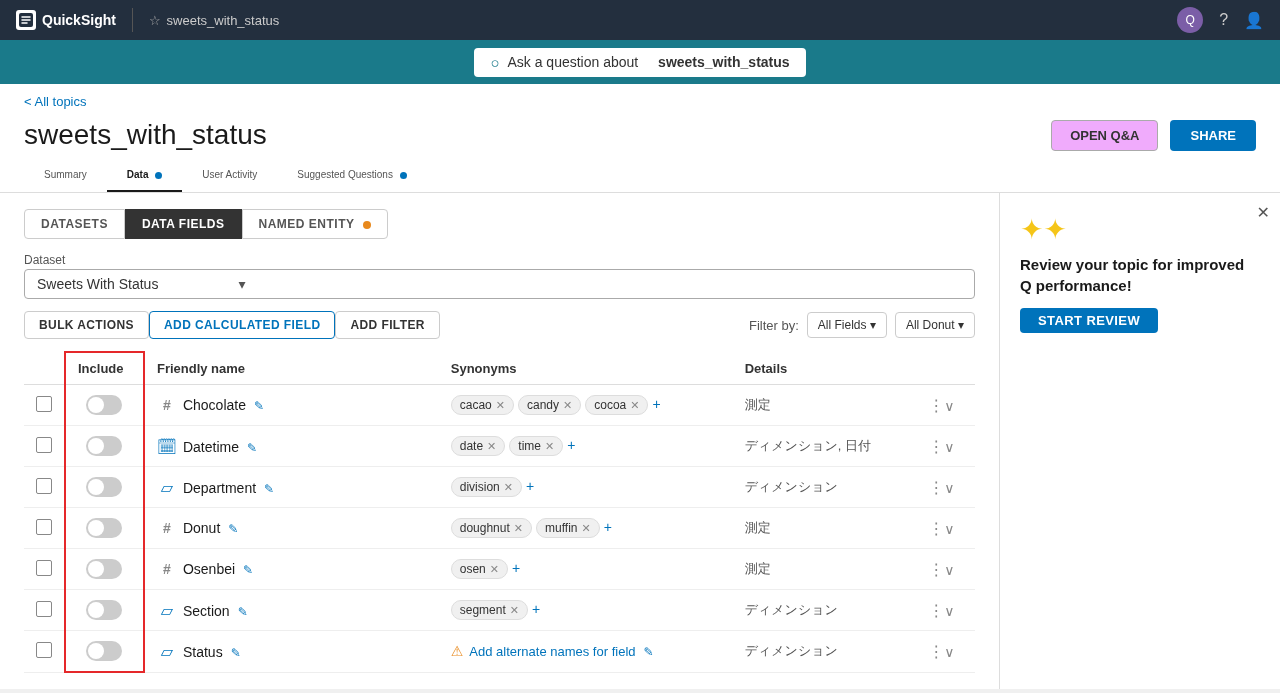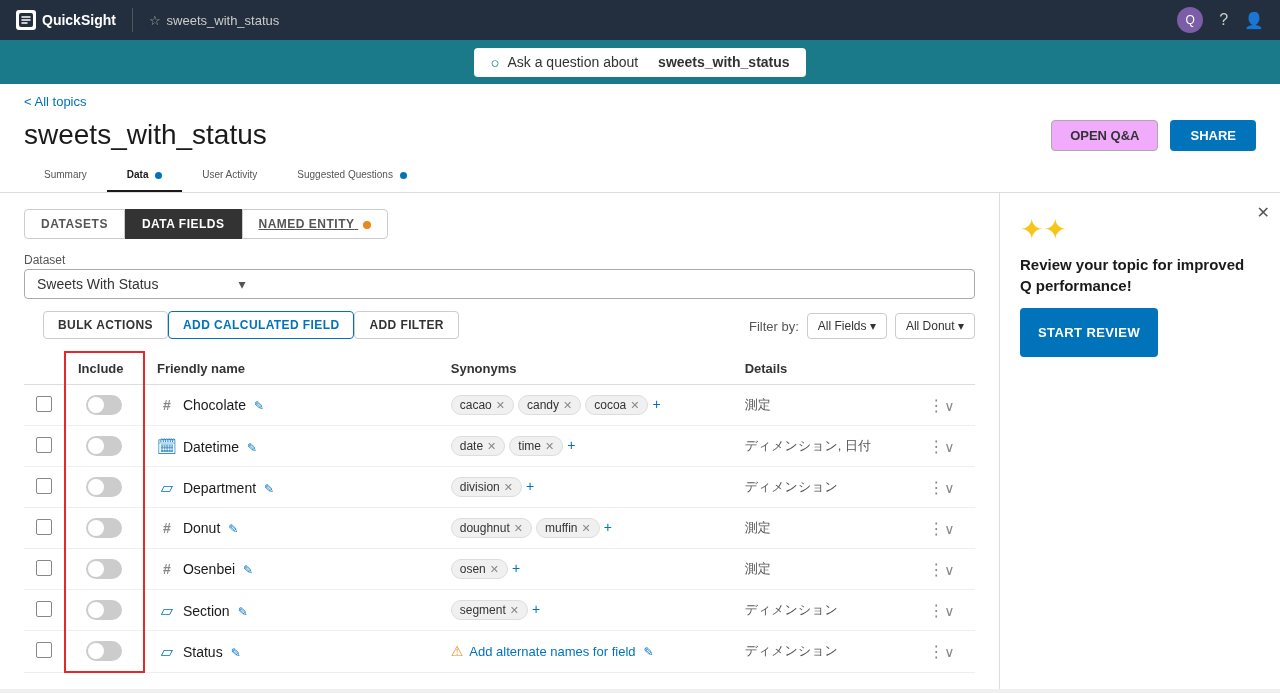--- a/index.html
+++ b/index.html
@@ -132,21 +132,21 @@
       padding: 7px 16px;
       font-size: 12px;
       font-weight: 700;
       letter-spacing: 0.5px;
       cursor: pointer;
       border: 1px solid #ccc;
       background: #fff;
       color: #555;
     }
     .sub-nav-btn:first-child { border-radius: 4px 0 0 4px; }
-    .sub-nav-btn:last-child { border-radius: 0 4px 4px 0; text-decoration: underline; }
+    .sub-nav-btn:last-child { border-radius: 0 4px 4px 0; }
     .sub-nav-btn.active { background: #333; color: #fff; border-color: #333; }
     .named-entity-dot {
       width: 8px;
       height: 8px;
       background: #e8891d;
       border-radius: 50%;
       display: inline-block;
       margin-left: 5px;
       vertical-align: middle;
     }
@@ -294,21 +294,21 @@
       cursor: pointer;
       font-size: 16px;
       color: #555;
     }
     .sparkle-icon { font-size: 28px; margin-bottom: 8px; color: #f5c518; }
     .review-title { font-size: 15px; font-weight: 600; color: #1a1a1a; margin-bottom: 12px; line-height: 1.4; }
     .btn-review {
       background: #0073bb;
       color: #fff;
       border: none;
-      padding: 17px 18px;
+      padding: 5px 18px;
       border-radius: 4px;
       font-size: 13px;
       font-weight: 600;
       cursor: pointer;
       letter-spacing: 0.4px;
     }
 
     .include-wrapper {
       display: flex;
       flex-direction: column;
@@ -317,23 +317,22 @@
 
     
     .dataset-select-wrap {
       display: flex;
       flex-direction: column;
       margin-bottom: 12px;
     }
 
     .action-and-filter {
       display: flex;
-      align-items: flex-end;
+      align-items: center;
       margin-bottom: 12px;
-      margin-left: 19px;
     }
 
     .filter-section {
       margin-left: auto;
       display: flex;
       align-items: center;
       gap: 8px;
     }
 
     .filter-dropdown {

